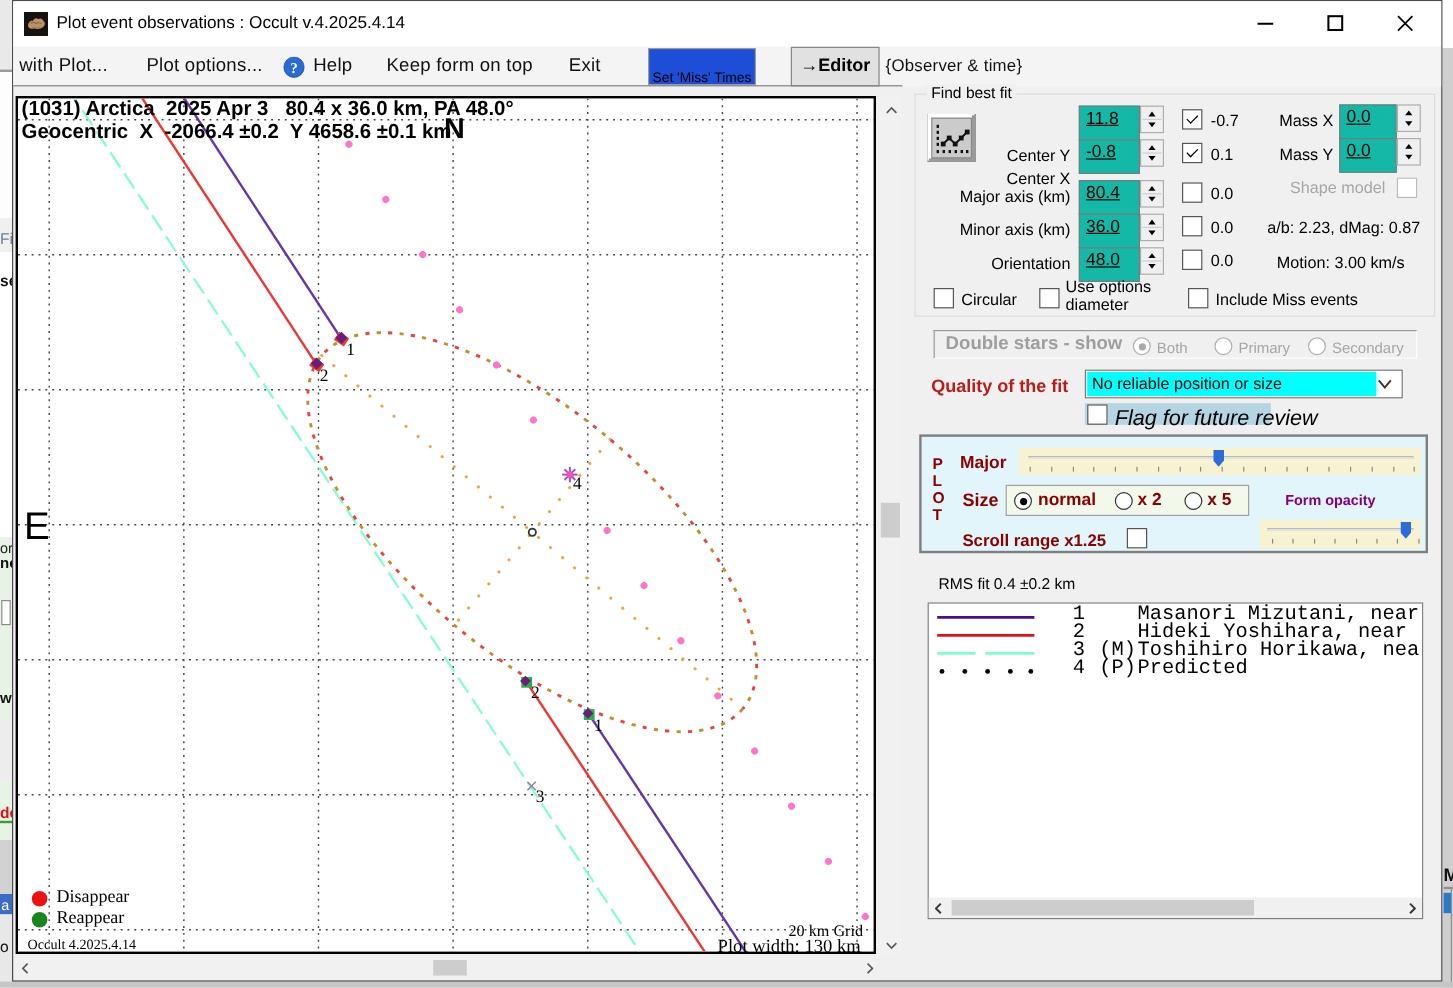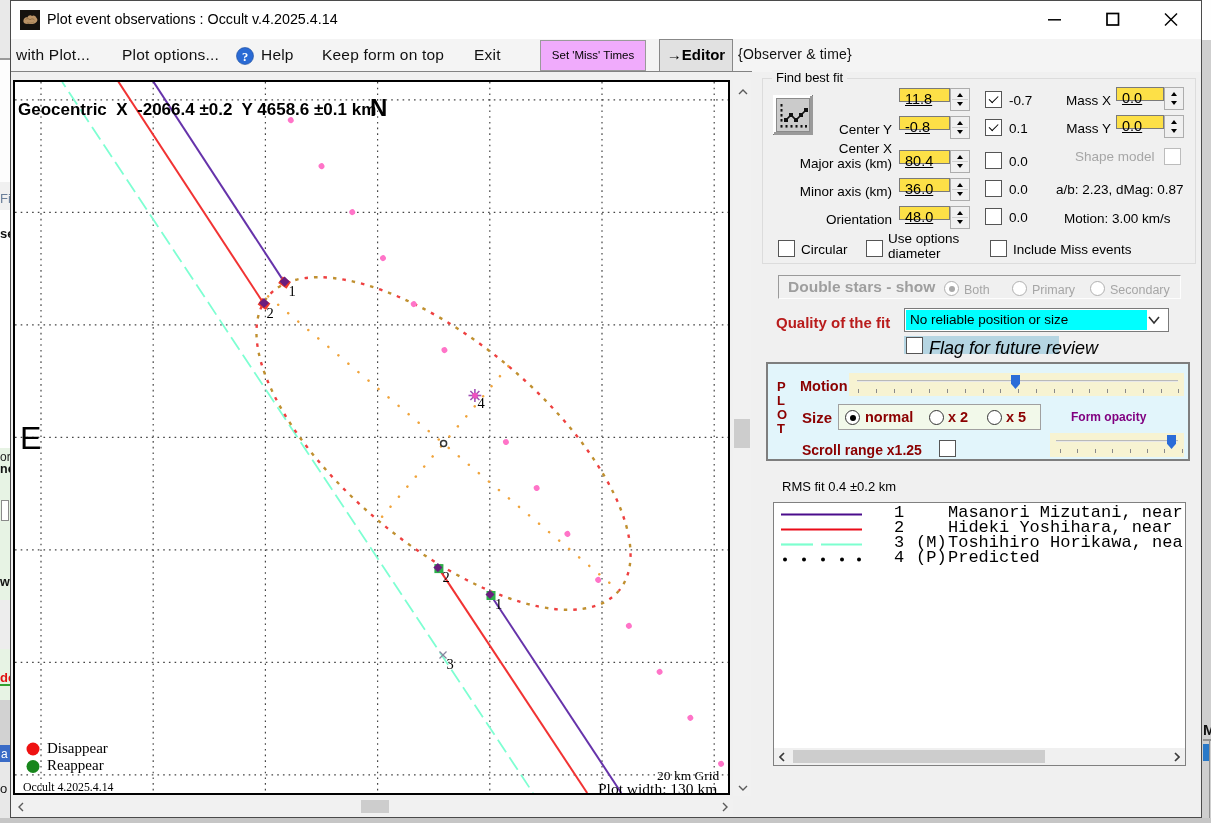--- a/index.html
+++ b/index.html
@@ -3,21 +3,21 @@
 <meta charset="utf-8">
 <style>
 * { margin:0; padding:0; box-sizing:border-box; }
 html,body { width:1211px; height:823px; overflow:hidden; background:#cfcfcf;
   font-family:"Liberation Sans", sans-serif; }
 .a { position:absolute; }
 #stage { position:relative; width:1211px; height:823px; }
 .mi { position:absolute; top:46px; font-size:15.5px; color:#111; white-space:nowrap; letter-spacing:0.2px; }
 .serif { font-family:"Liberation Serif", serif; }
 .lbl { position:absolute; font-size:13.5px; color:#000; white-space:nowrap; }
-.numbox { position:absolute; height:14px; background:#fde047; border:1px solid #7a7a7a; font-size:14.5px; padding:2px 0 0 5px;text-decoration:underline; }
+.numbox { position:absolute; height:29px; background:#14b8a6; border:1px solid #7a7a7a; font-size:14.5px; padding:2px 0 0 5px;text-decoration:underline; }
 .spin { position:absolute; width:20px; height:23px; background:#f0f0f0; border:1px solid #adadad; }
 .spin i { position:absolute; left:50%; width:0; height:0; transform:translateX(-50%); }
 .spin .u { top:4px; border-left:3.5px solid transparent; border-right:3.5px solid transparent; border-bottom:4.5px solid #000; }
 .spin .d { bottom:4px; border-left:3.5px solid transparent; border-right:3.5px solid transparent; border-top:4.5px solid #000; }
 .cb { position:absolute; width:16px; height:16px; background:#fff; border:1px solid #555; }
 .cb.dis { border-color:#bcbcbc; }
 .cb .k { position:absolute; left:3px; top:4px; width:8.5px; height:4.5px; border-left:1.8px solid #000; border-bottom:1.8px solid #000; transform:rotate(-45deg); }
 .radio { position:absolute; width:15px; height:15px; border-radius:50%; background:#fff; border:1px solid #333; }
 .radio.dis { border-color:#b0b0b0; }
 .radio i { position:absolute; left:3.5px; top:3.5px; width:6px; height:6px; border-radius:50%; background:#000; }
@@ -80,21 +80,21 @@
 <div class="mi" style="left:16px;">with Plot...</div>
 <div class="mi" style="left:122px;">Plot options...</div>
 <svg class="a" style="left:236px;top:47px;" width="18" height="18" viewBox="0 0 18 18">
   <circle cx="9" cy="9" r="8.5" fill="#2a6ad4"></circle>
   <circle cx="9" cy="9" r="8.5" fill="none" stroke="#1a4a9a" stroke-width="0.6"></circle>
   <text x="9" y="13.5" font-size="12.5" font-weight="bold" fill="#fff" text-anchor="middle" font-family="Liberation Serif, serif">?</text>
 </svg>
 <div class="mi" style="left:261px;">Help</div>
 <div class="mi" style="left:322px;">Keep form on top</div>
 <div class="mi" style="left:474px;">Exit</div>
-<div class="a" style="left:540px;top:40px;width:106px;height:31px;background:#f0abfc;border:1px solid #9a9a9a;font-size:11.5px;text-align:center;padding-top:8px;">Set 'Miss' Times</div>
+<div class="a" style="left:540px;top:40px;width:90px;height:31px;background:#1d4ed8;border:1px solid #9a9a9a;font-size:11.5px;text-align:center;padding-top:18px;">Set 'Miss' Times</div>
 <div class="a" style="left:659px;top:39px;width:74px;height:33px;background:#e1e1e1;border:1px solid #888;font-size:15px;font-weight:bold;text-align:center;padding-top:6px;">→Editor</div>
 <div class="mi" style="left:738px;font-size:14px;">{Observer &amp; time}</div>
 
 <div class="a" style="left:11px;top:71px;width:741px;height:1px;background:#828282;"></div>
 
 <div class="a" style="left:13px;top:80px;width:717px;height:715px;background:#fff;border:2px solid #000;"></div>
 <svg class="a" style="left:15px;top:82px;" width="713" height="711" viewBox="0 0 713 711">
 <g stroke="#454545" stroke-width="1.2" stroke-dasharray="1.6 4.1">
 <line x1="26" y1="0" x2="26" y2="711"></line>
 <line x1="138.2" y1="0" x2="138.2" y2="711"></line>
@@ -163,20 +163,21 @@
 <text x="273.5" y="213.5">1</text>
 <text x="251.5" y="235.5">2</text>
 <text x="427.5" y="499.5">2</text>
 <text x="480" y="527">1</text>
 <text x="431.5" y="586.5">3</text>
 <text x="462.5" y="325.5">4</text>
 </g>
 <circle cx="18" cy="667" r="6.5" fill="#ee1111"></circle>
 <circle cx="18" cy="684.5" r="6.5" fill="#18861c"></circle>
 </svg>
+<div class="a" style="left:18px;top:81px;font-size:17px;font-weight:bold;white-space:pre;">(1031) Arctica  2025 Apr 3   80.4 x 36.0 km, PA 48.0°</div>
 <div class="a" style="left:18px;top:100px;font-size:17px;font-weight:bold;white-space:pre;">Geocentric  X  -2066.4 ±0.2  Y 4658.6 ±0.1 km</div>
 <div class="a" style="left:370px;top:94px;font-size:24px;font-weight:bold;">N</div>
 <div class="a" style="left:20px;top:420px;font-size:32px;">E</div>
 <div class="a serif" style="left:47px;top:740px;font-size:15px;">Disappear</div>
 <div class="a serif" style="left:47px;top:757px;font-size:15px;">Reappear</div>
 <div class="a serif" style="left:23px;top:780px;font-size:11.8px;">Occult 4.2025.4.14</div>
 <div class="a serif" style="left:657px;top:768px;font-size:13.5px;">20 km Grid</div>
 <div class="a serif" style="left:598px;top:780px;font-size:15.5px;">Plot width: 130 km</div>
 
 <div class="a" style="left:733px;top:80px;width:18px;height:716px;background:#f1f1f1;"></div>
@@ -315,21 +316,21 @@
       <polyline points="1,2 6,8 11,2" fill="none" stroke="#333" stroke-width="1.6"></polyline>
     </svg>
 <div class="a" style="left:904px;top:336px;width:155px;height:18px;background:#b5d5e2;"></div>
 <div class="cb" style="left:906px;top:337px;width:17px;height:17px;"></div>
 <div class="a" style="left:929px;top:338px;font-size:18px;font-style:italic;">Flag for future review</div>
 <div class="a" style="left:766px;top:362px;width:424px;height:99px;background:#e2f5fb;border:2px solid #7e7e7e;"></div>
 <div class="a" style="left:777px;top:379px;font-size:13px;font-weight:bold;color:#8b0000;">P</div>
 <div class="a" style="left:777px;top:393px;font-size:13px;font-weight:bold;color:#8b0000;">L</div>
 <div class="a" style="left:777px;top:407px;font-size:13px;font-weight:bold;color:#8b0000;">O</div>
 <div class="a" style="left:777px;top:421px;font-size:13px;font-weight:bold;color:#8b0000;">T</div>
-<div class="a" style="left:800px;top:378px;font-size:14.5px;font-weight:bold;color:#8b0000;">Motion</div>
+<div class="a" style="left:800px;top:378px;font-size:14.5px;font-weight:bold;color:#8b0000;">Major</div>
 <div class="a" style="left:849px;top:373px;width:335px;height:23px;background:#f7f3d2;"></div>
 <div class="a" style="left:857px;top:380px;width:321px;height:2px;background:#b9b9b9;border-bottom:1px solid #e8e8e8;"></div>
 <div class="tick" style="left:858px;top:389px;"></div>
     <div class="tick" style="left:876px;top:389px;"></div>
     <div class="tick" style="left:894px;top:389px;"></div>
     <div class="tick" style="left:911px;top:389px;"></div>
     <div class="tick" style="left:929px;top:389px;"></div>
     <div class="tick" style="left:947px;top:389px;"></div>
     <div class="tick" style="left:965px;top:389px;"></div>
     <div class="tick" style="left:983px;top:389px;"></div>

